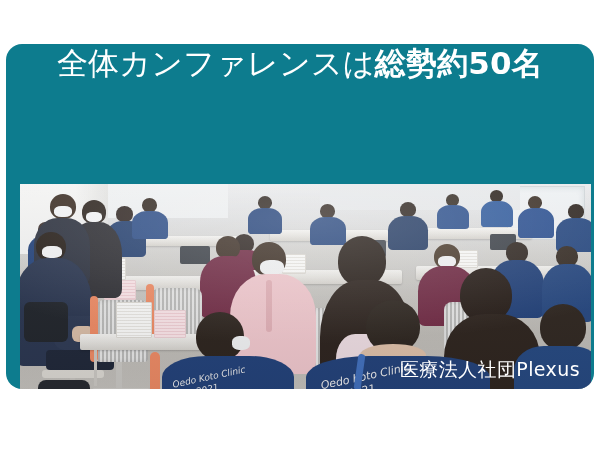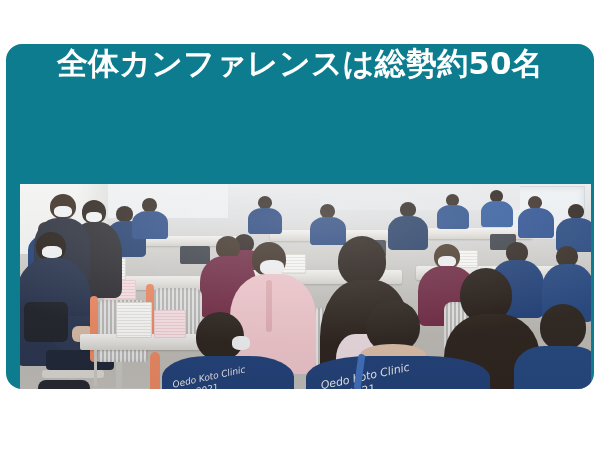--- a/index.html
+++ b/index.html
@@ -46,21 +46,21 @@
     letter-spacing: 0.2px;
     z-index: 4;
     pointer-events: none;
   }
   .headline-line {
     display: block;
     font-size: 31px;
     white-space: nowrap;
   }
   .headline-line.l1 { margin-bottom: 5px; }
-  .hl-normal { font-weight: 700; text-align: center; }
+  .hl-normal { font-weight: 400; text-align: center; }
   .hl-bold   { font-weight: 700; }
 
   
   .photo {
     position: absolute;
     left: 14px;
     top: 140px;
     width: 571px;
     height: 232px;
     overflow: hidden;
@@ -353,19 +353,20 @@
         <div class="uniform-print" style="left:150px;top:203px;font-size:9px;transform:rotate(-12deg);">since 2021</div>
         <div class="chair-accent" style="left:130px;top:168px;width:10px;height:64px;"></div>
 
         <div class="head" style="left:520px;top:120px;width:46px;height:46px;background:#2d241d;"></div>
         <div class="body" style="left:494px;top:162px;width:88px;height:70px;background:#22467f;border-radius:34% 34% 4% 4%;"></div>
 
         <div class="photo-grade"></div>
       </div>
     </div>
 
+    <div class="credit">医療法人社団Plexus</div>
   </div>
 
   <div class="headline">
     <span class="headline-line l1"><span class="hl-normal">全体カンファレンスは</span><span class="hl-bold">総勢約50名</span></span>
   </div>
 
 </div>
 
 </body></html>

